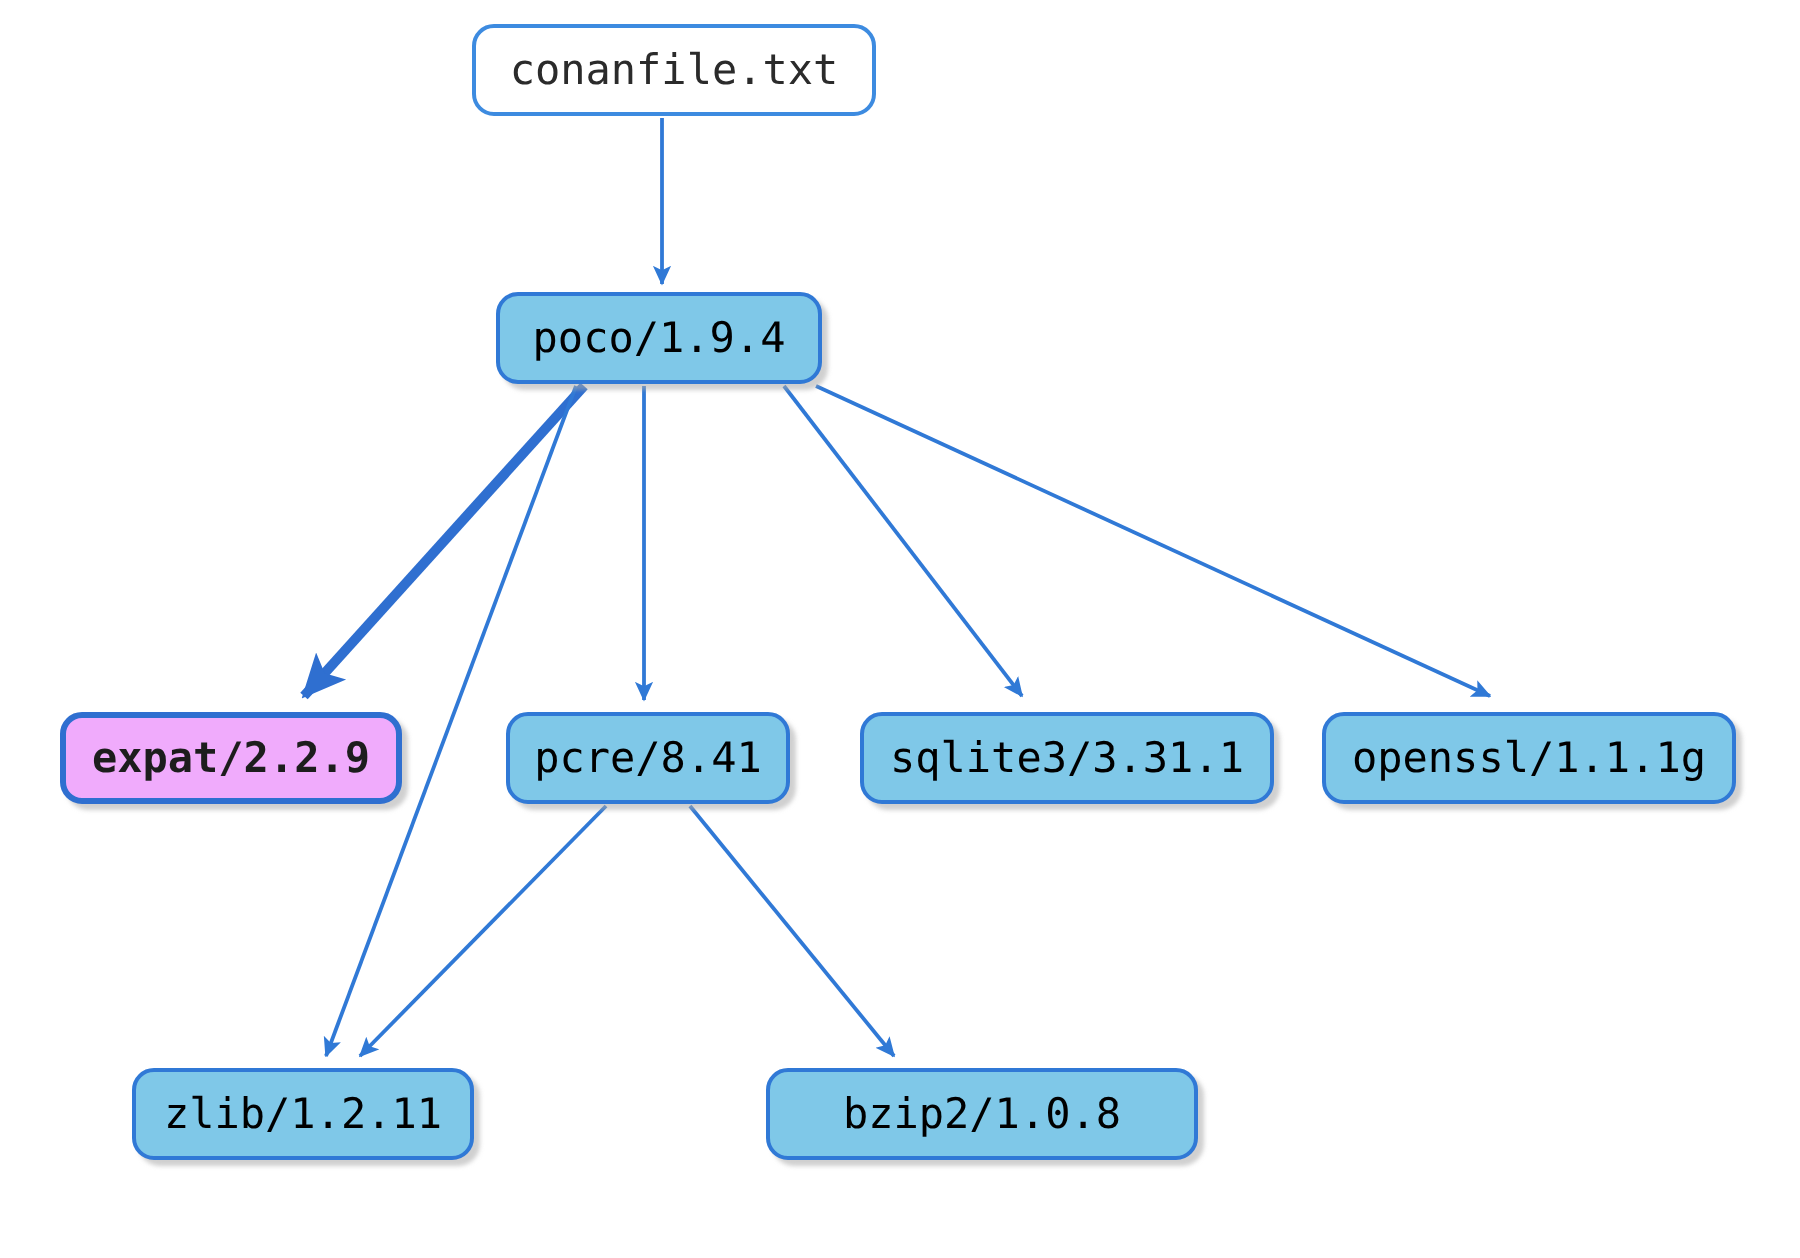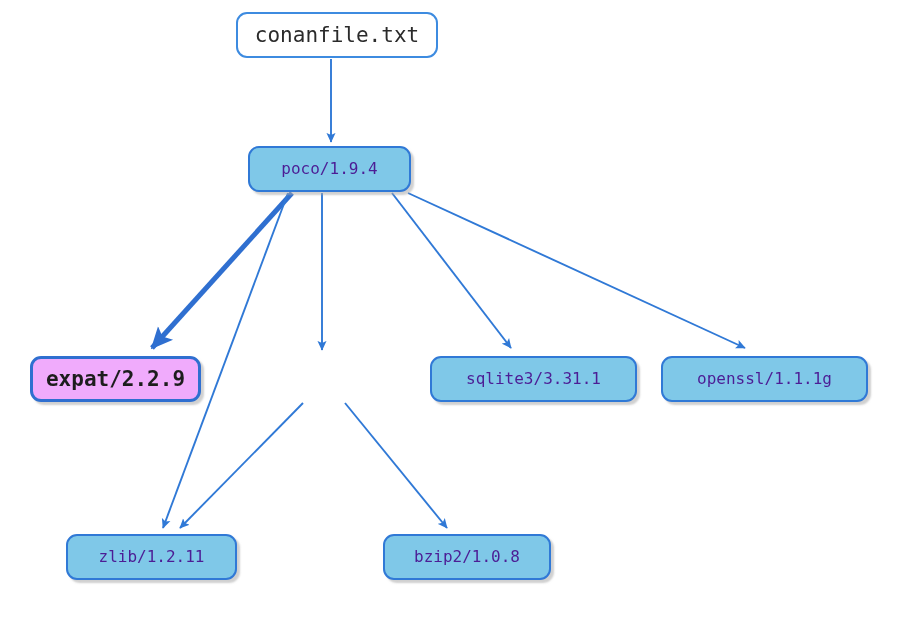--- a/index.html
+++ b/index.html
@@ -52,22 +52,22 @@
     border-radius: 11px;
     white-space: nowrap;
     letter-spacing: 0px;
   }
 
   
   .node-pkg {
     background: #7FC8E8;
     border: 2px solid #3079D6;
     box-shadow: 3px 3px 2px rgba(170,170,170,0.55);
-    color: #4c1d95;
-    font-size: 16px;
+    color: #000000;
+    font-size: 21px;
   }
 
   
   .node-root {
     background: #ffffff;
     border: 2px solid #3D8BE0;
     box-shadow: none;
     color: #2b2b2b;
     font-size: 21px;
   }
@@ -117,27 +117,30 @@
   <div id="node-layer">
       <div class="node node-root" style="left: 236px; top: 12px; width: 202px; height: 46px;">
         <span class="node-label">conanfile.txt</span>
       </div>
       <div class="node node-pkg" style="left: 248px; top: 146px; width: 163px; height: 46px;">
         <span class="node-label">poco/1.9.4</span>
       </div>
       <div class="node node-highlight" style="left: 30px; top: 356px; width: 171px; height: 46px;">
         <span class="node-label">expat/2.2.9</span>
       </div>
+      <div class="node node-pkg" style="left: 253px; top: 356px; width: 142px; height: 46px;">
+        <span class="node-label">pcre/8.41</span>
+      </div>
       <div class="node node-pkg" style="left: 430px; top: 356px; width: 207px; height: 46px;">
         <span class="node-label">sqlite3/3.31.1</span>
       </div>
       <div class="node node-pkg" style="left: 661px; top: 356px; width: 207px; height: 46px; text-align: center;">
         <span class="node-label">openssl/1.1.1g</span>
       </div>
       <div class="node node-pkg" style="left: 66px; top: 534px; width: 171px; height: 46px;">
         <span class="node-label">zlib/1.2.11</span>
       </div>
-      <div class="node node-pkg" style="left: 383px; top: 534px; width: 168px; height: 46px;">
+      <div class="node node-pkg" style="left: 383px; top: 534px; width: 216px; height: 46px;">
         <span class="node-label">bzip2/1.0.8</span>
       </div>
     </div>
 
 </div>
 
 </body></html>

